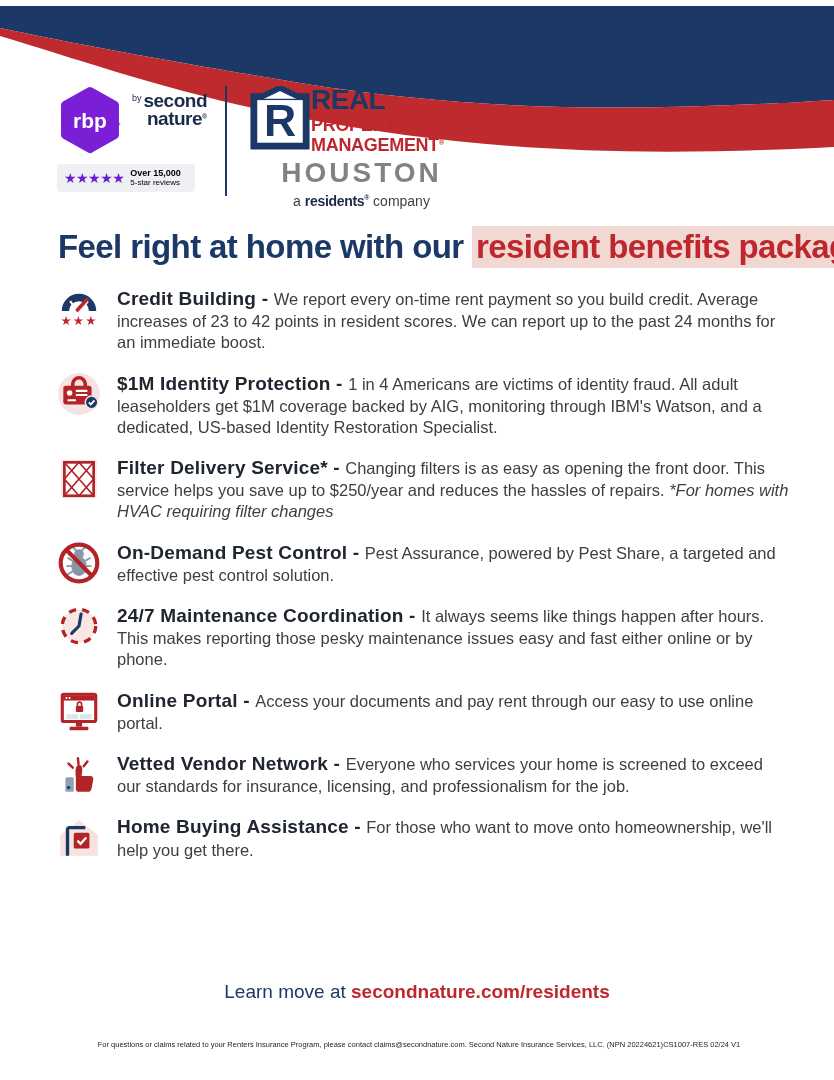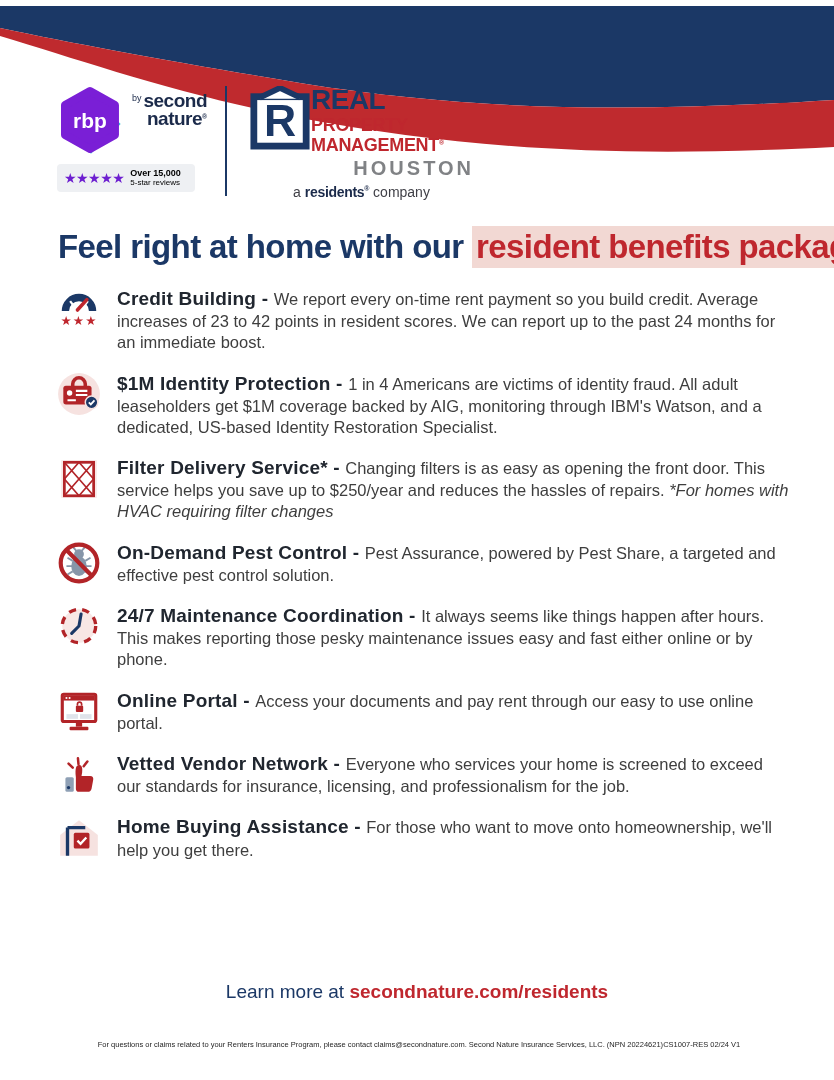--- a/index.html
+++ b/index.html
@@ -23,21 +23,21 @@
   .stars{color:#6d1fd0;font-size:14px;letter-spacing:-0.5px;line-height:1;}
   .stars-text{color:#000000;line-height:1.15;}
   .stars-line1{font-size:9px;font-weight:700;}
   .stars-line2{font-size:8px;}
   .logo-divider{width:2px;height:110px;background:#1b3866;margin:0 22px 0 18px;}
   .rpm-block{width:225px;}
   .rpm-top{display:flex;align-items:flex-start;}
   .rpm-text{line-height:1;}
   .rpm-real{color:#1b3866;font-size:28px;font-weight:700;letter-spacing:-0.5px;}
   .rpm-prop,.rpm-mgmt{color:#bf272e;font-size:18px;font-weight:700;letter-spacing:-0.3px;margin-top:2px;}
-  .rpm-city{color:#808285;font-size:20px;font-weight:700;letter-spacing:3px;text-align:right;margin-top:3px;}
+  .rpm-city{color:#808285;font-size:28px;font-weight:700;letter-spacing:3px;text-align:center;margin-top:3px;}
   .rpm-tagline{text-align:center;font-size:14px;color:#3f3f46;margin-top:4px;}
   .rpm-tagline .nb{font-weight:700;color:#1b2a4a;letter-spacing:-0.3px;}
   
   .title{position:absolute;left:58px;top:228px;width:760px;font-size:33px;font-weight:600;
     color:#1b3866;letter-spacing:-0.6px;white-space:nowrap;}
   .title .hl{color:#bf272e;font-weight:700;background:#f2d8d3;padding:2px 6px 3px 4px;}
   
   .benefits{position:absolute;left:56px;top:286px;width:734px;}
   .benefit{display:flex;gap:15px;margin-bottom:17px;min-height:46px;}
   .b-icon{flex:none;width:46px;height:46px;}
@@ -214,21 +214,21 @@
           <rect x="17" y="18" width="15" height="15" rx="1.5" fill="#b22428"></rect>
           <path d="M20.5 25.5 l3 3 l5.5 -6" stroke="#ffffff" stroke-width="2.2" fill="none"></path>
         </svg>
       </span>
       <div class="b-text"><span class="b-title">Home Buying Assistance - </span><span>For those who want to move onto homeownership, we'll help you get there.</span></div>
     </div>
 
   </div>
 
   <div class="learn-more">
-    <span>Learn more at </span><a href="#" class="lm-link">secondnature.com/residents</a>
+    <span>Learn move at </span><a href="#" class="lm-link">secondnature.com/residents</a>
   </div>
 
   <div class="fineprint">
     <span>For questions or claims related to your Renters Insurance Program, please contact claims@secondnature.com. Second Nature Insurance Services, LLC. (NPN 20224621)</span>
     <span>CS1007-RES 02/24 V1</span>
   </div>
 
 </div>
 
 </body></html>

